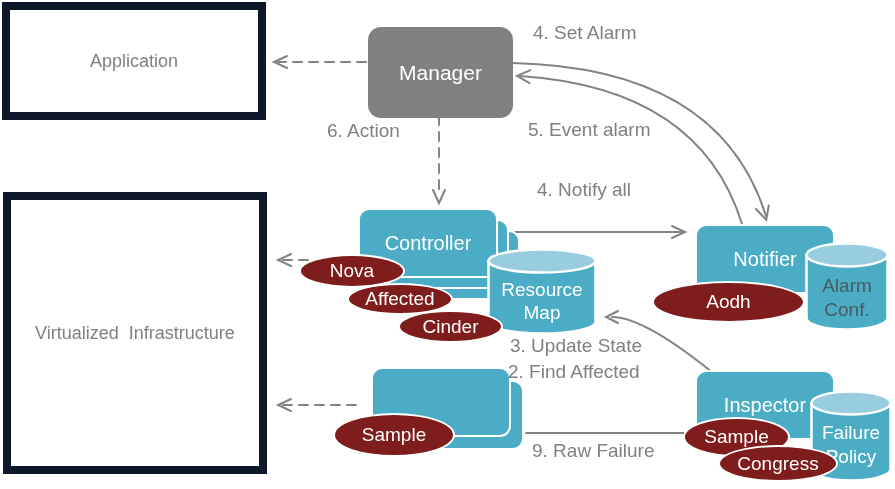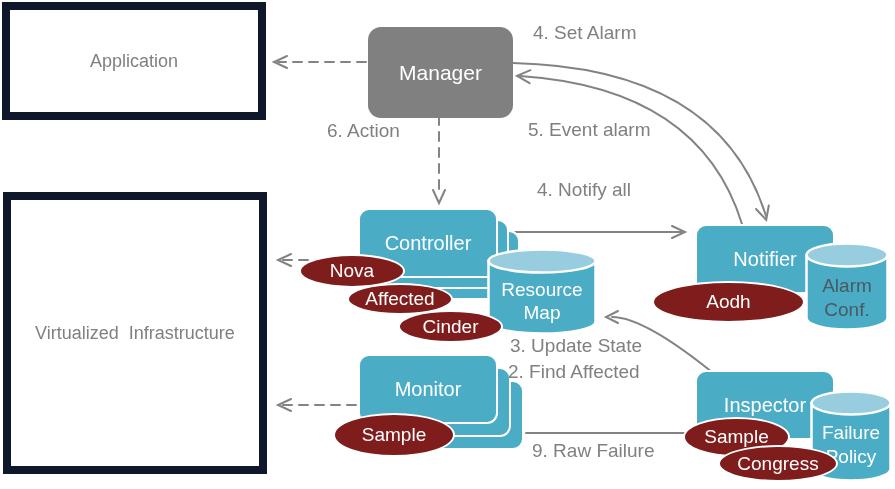--- a/index.html
+++ b/index.html
@@ -86,23 +86,20 @@
   </div>
 
   <div class="node" style="left:380px;top:230px;width:140px;height:70px;"></div>
   <div class="node" style="left:369px;top:219px;width:140px;height:70px;"></div>
   <div class="node" style="left:358px;top:208px;width:140px;height:70px;">
     <span>Controller</span>
   </div>
 
   <div class="node" style="left:384px;top:380px;width:140px;height:70px;"></div>
   <div class="node" style="left:371px;top:367px;width:140px;height:70px;"></div>
-  <div class="node" style="left:358px;top:354px;width:140px;height:70px;">
-    <span>Monitor</span>
-  </div>
 
   <div class="node" style="left:695px;top:224px;width:140px;height:70px;">
     <span>Notifier</span>
   </div>
 
   <div class="node" style="left:695px;top:370px;width:140px;height:70px;">
     <span>Inspector</span>
   </div>
 
   <svg class="cyl" style="left:487px;top:248px;" width="110" height="87">

